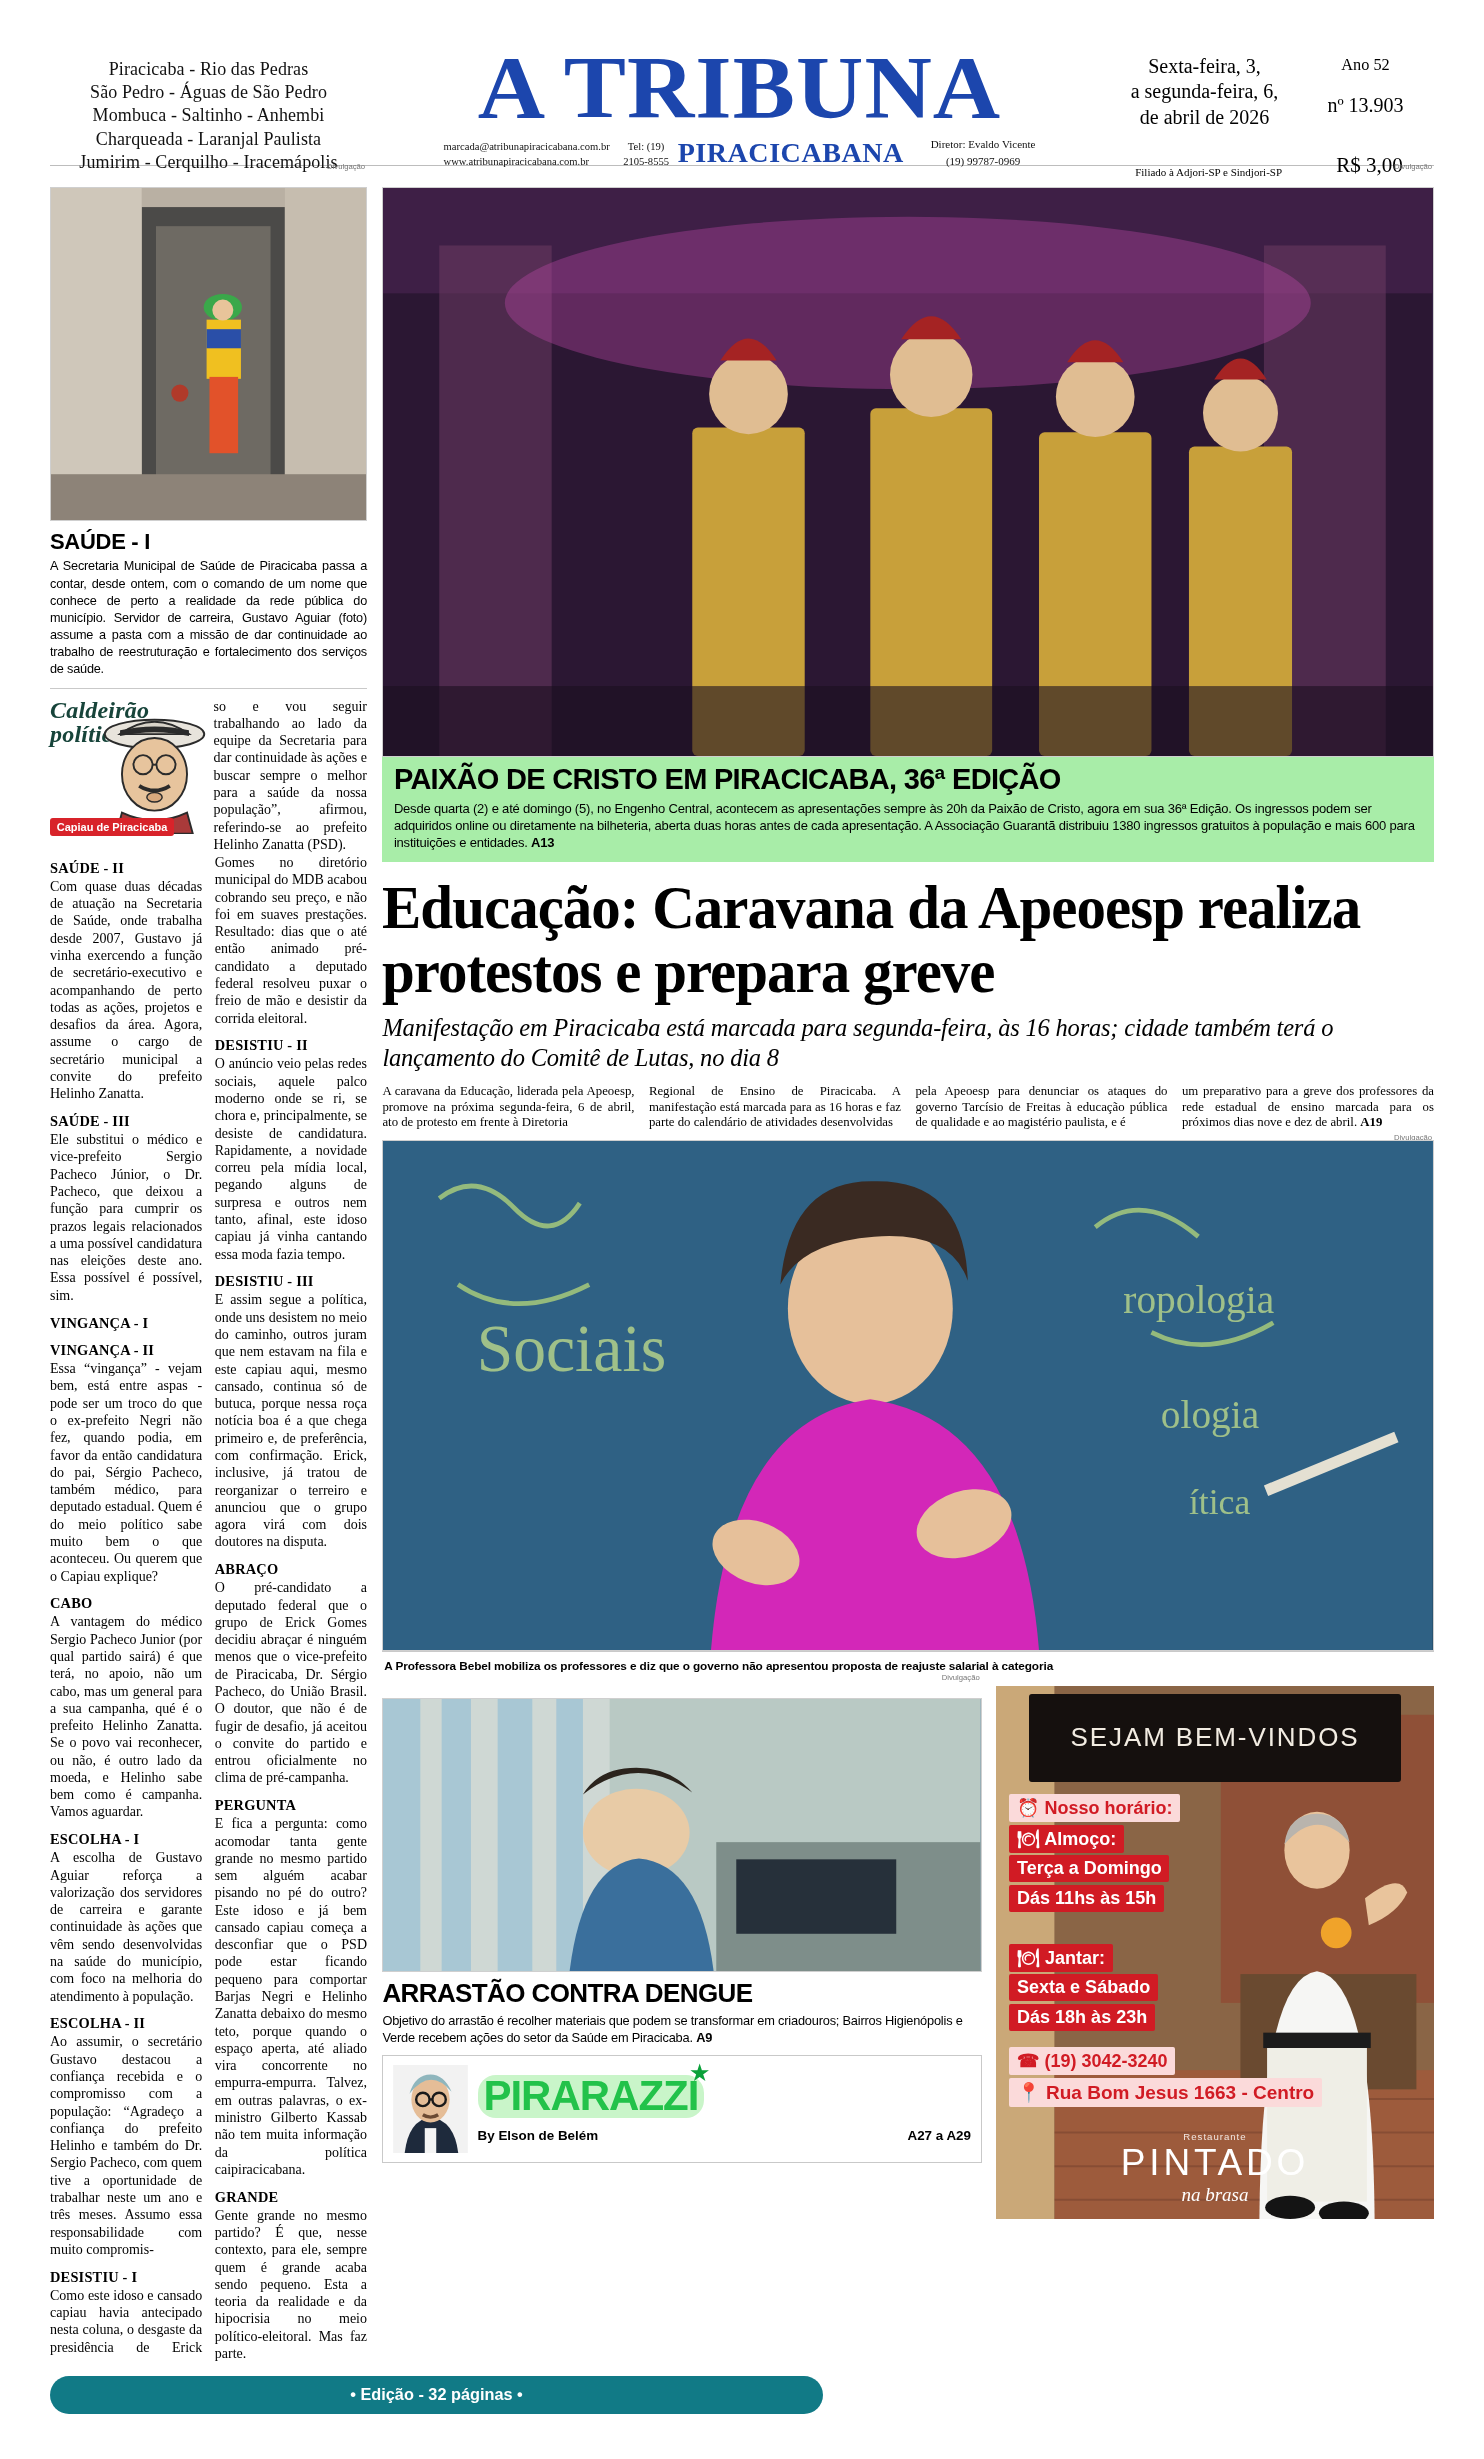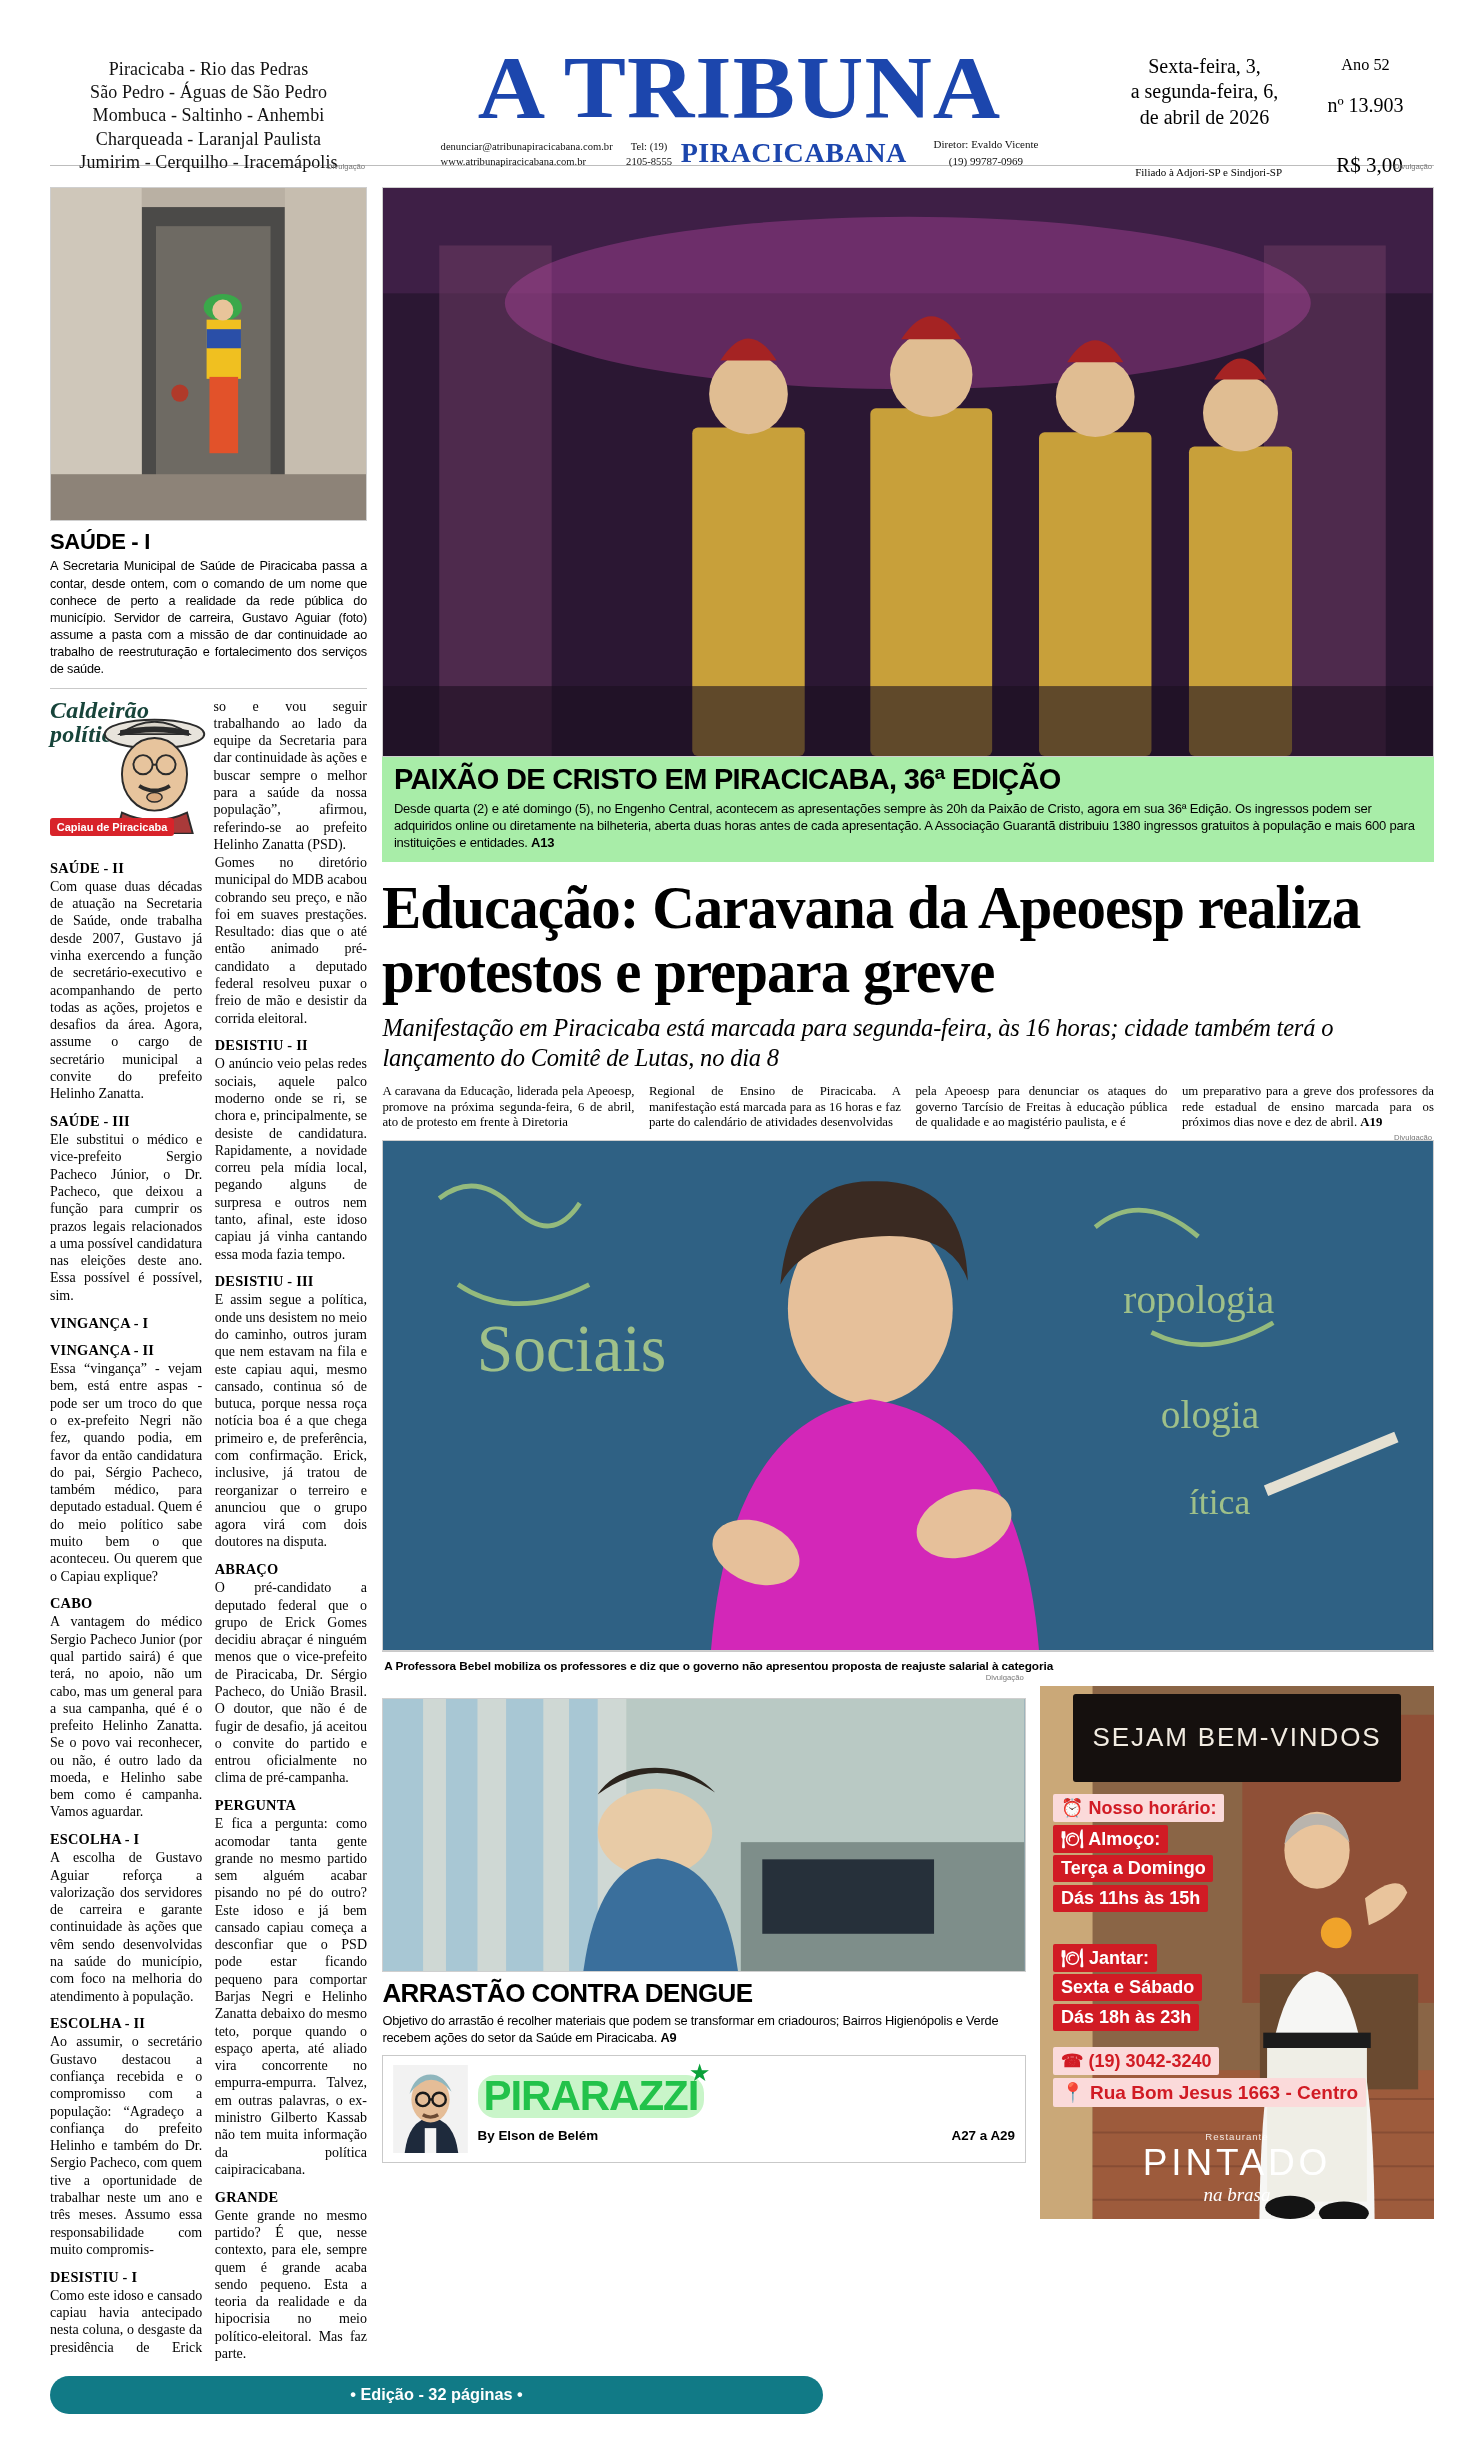--- a/index.html
+++ b/index.html
@@ -135,21 +135,21 @@
       linear-gradient(160deg,#2e5d7d 0%,#35719a 45%,#1d3c53 100%);
   }
   .cap {
     font-family: "Liberation Sans", sans-serif; font-weight: bold;
     font-size: 11.8px; padding: 6.7px 1.9px 7.7px; letter-spacing: -0.1px;
   }
   .cap-rule { border-top: 1px solid #c9c9c9; }
 
   .bottom-row { display: flex; gap: 14.4px; margin-top: 5.8px; }
   .bcol-a { flex: 1; }
-  .bcol-b { width: 394px; }
+  .bcol-b { width: 438px; }
   .ph-dengue {
     height: 274px;
     background: linear-gradient(150deg,#cfe0e6 0%,#9fbcc9 35%,#5d7b8a 100%);
   }
   .blk-title {
     font-family: "Liberation Sans", sans-serif; font-weight: bold;
     font-size: 26px; letter-spacing: -0.6px; margin: 6.7px 0 2.9px;
   }
   .blk-text {
     font-family: "Liberation Sans", sans-serif; font-size: 12.8px;
@@ -217,21 +217,21 @@
     <div class="mh-cities" style="white-space:pre-line">Piracicaba - Rio das Pedras
 São Pedro - Águas de São Pedro
 Mombuca - Saltinho - Anhembi
 Charqueada - Laranjal Paulista
 Jumirim - Cerquilho - Iracemápolis</div>
 
     <div class="mh-center">
       <div class="mh-title">A TRIBUNA</div>
       <div class="mh-sub-row">
         <div class="mh-contact">
-          <div>denunciar@atribunapiracicabana.com.br</div>
+          <div>marcada@atribunapiracicabana.com.br</div>
           <div>www.atribunapiracicabana.com.br</div>
         </div>
         <div class="mh-tel">
           <div>Tel: (19)</div>
           <div>2105-8555</div>
         </div>
         <div class="mh-pirac">PIRACICABANA</div>
         <div class="mh-dir">
           <div>Diretor: Evaldo Vicente</div>
           <div>(19) 99787-0969</div>

